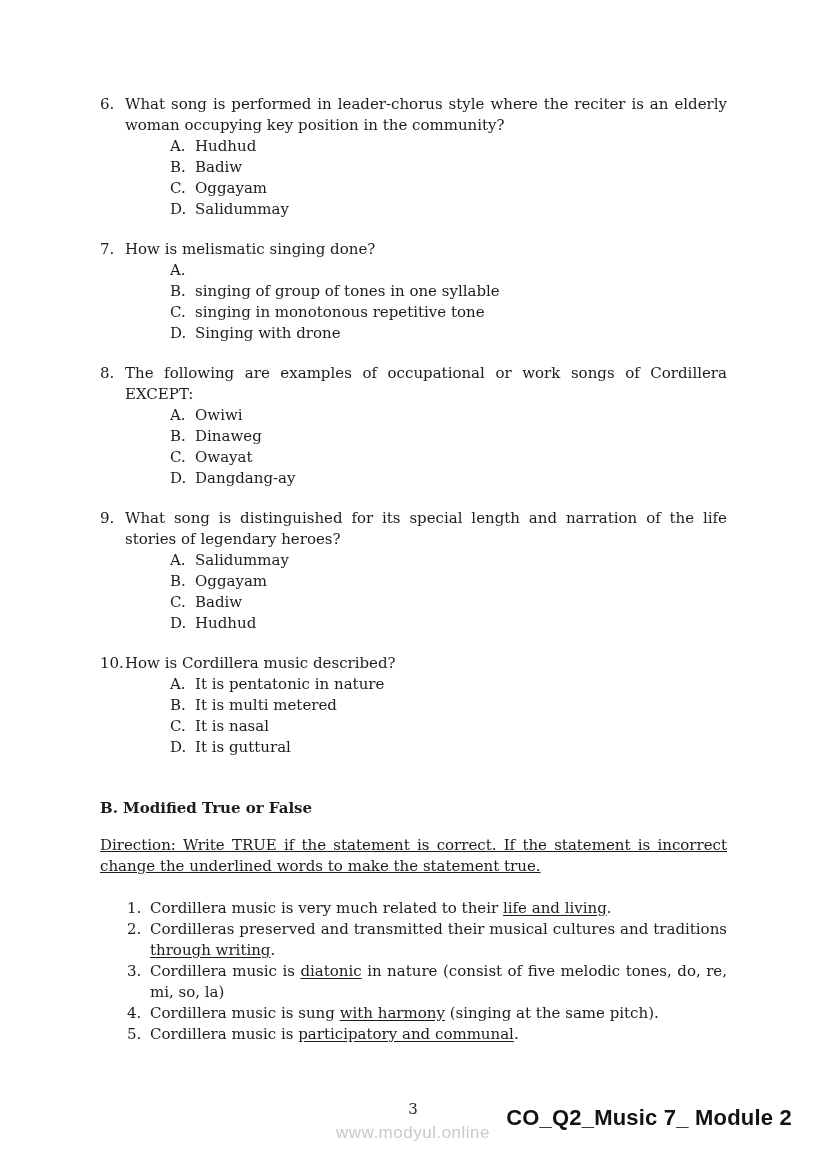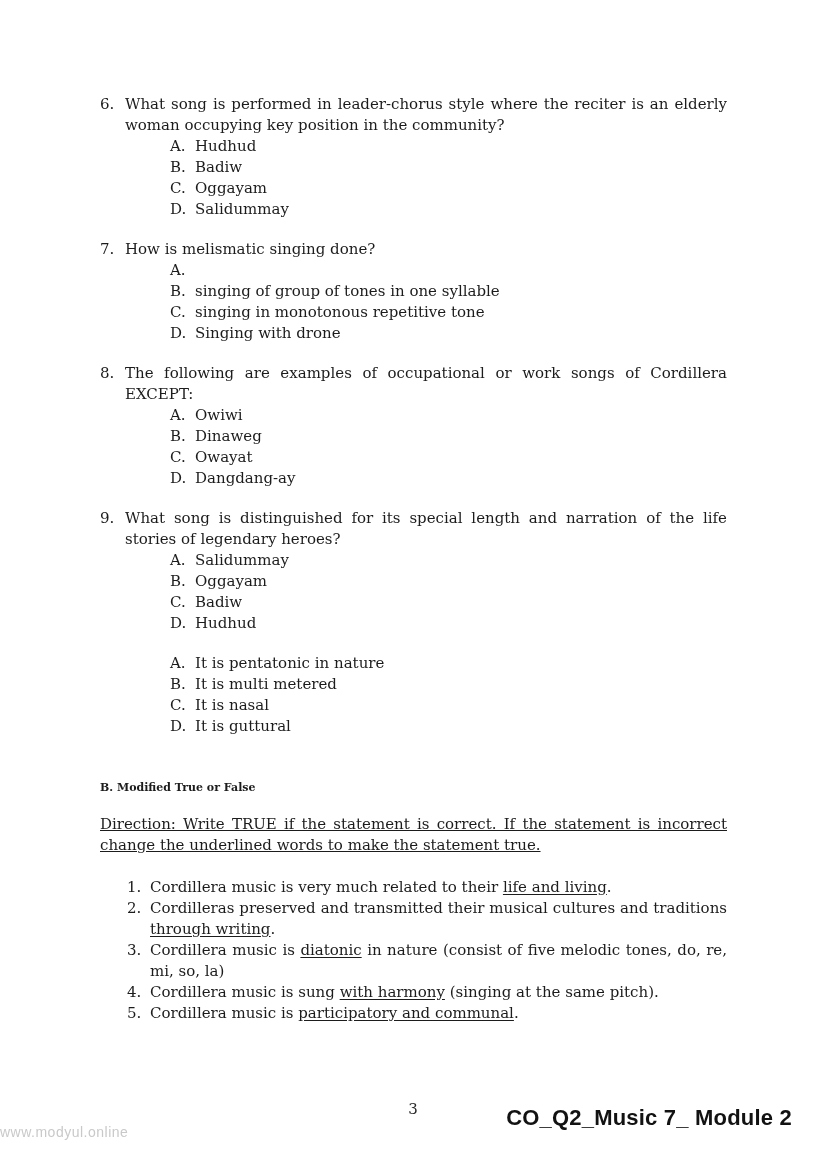--- a/index.html
+++ b/index.html
@@ -24,21 +24,21 @@
   .question { margin-bottom: 19px; }
   .q-row { display: flex; }
   .q-num { flex: 0 0 25px; }
   .q-text { flex: 1; text-align: justify; }
   .options { margin-left: 70px; }
   .opt { display: flex; }
   .opt-letter { flex: 0 0 25px; }
   
   .partb { margin-top: 40px; }
   .partb-heading {
-    font-size: 11px;
+    font-size: 15px;
     font-weight: bold;
     margin: 0 0 10px 0;
     line-height: 21px;
   }
   .direction { margin: 16px 0 21px 0; text-align: justify; text-decoration: underline; }
   .stmt { display: flex; }
   .stmt-indent { flex: 0 0 27px; }
   .stmt-num { flex: 0 0 23px; }
   .stmt-text { flex: 1; text-align: justify; }
   .u { text-decoration: underline; text-underline-offset: 2px; }
@@ -50,22 +50,23 @@
     width: 100%;
     text-align: center;
     font-size: 15px;
     color: #2a2a2a;
   }
   .watermark {
     position: absolute;
     top: 1122px;
     left: 0;
     width: 100%;
+    text-align: center;
     font-family: "Liberation Sans", sans-serif;
-    font-size: 14px;
+    font-size: 17px;
     font-weight: 400;
     color: #c9c9c9;
     letter-spacing: 0.5px;
   }
   .module-label {
     position: absolute;
     top: 1107px;
     right: 34px;
     font-family: "Liberation Sans", sans-serif;
     font-weight: bold;
@@ -185,20 +186,24 @@
   </div>
 
   <div class="opt">
     <span class="opt-letter">D.</span>
     <span class="opt-text">Hudhud</span>
   </div>
 </div>
   </div>
 
   <div class="question">
+    <div class="q-row">
+      <span class="q-num">10.</span>
+      <div class="q-text">How is Cordillera music described?</div>
+    </div>
     <div class="options">
   <div class="opt">
     <span class="opt-letter">A.</span>
     <span class="opt-text">It is pentatonic in nature</span>
   </div>
 
   <div class="opt">
     <span class="opt-letter">B.</span>
     <span class="opt-text">It is multi metered</span>
   </div>

